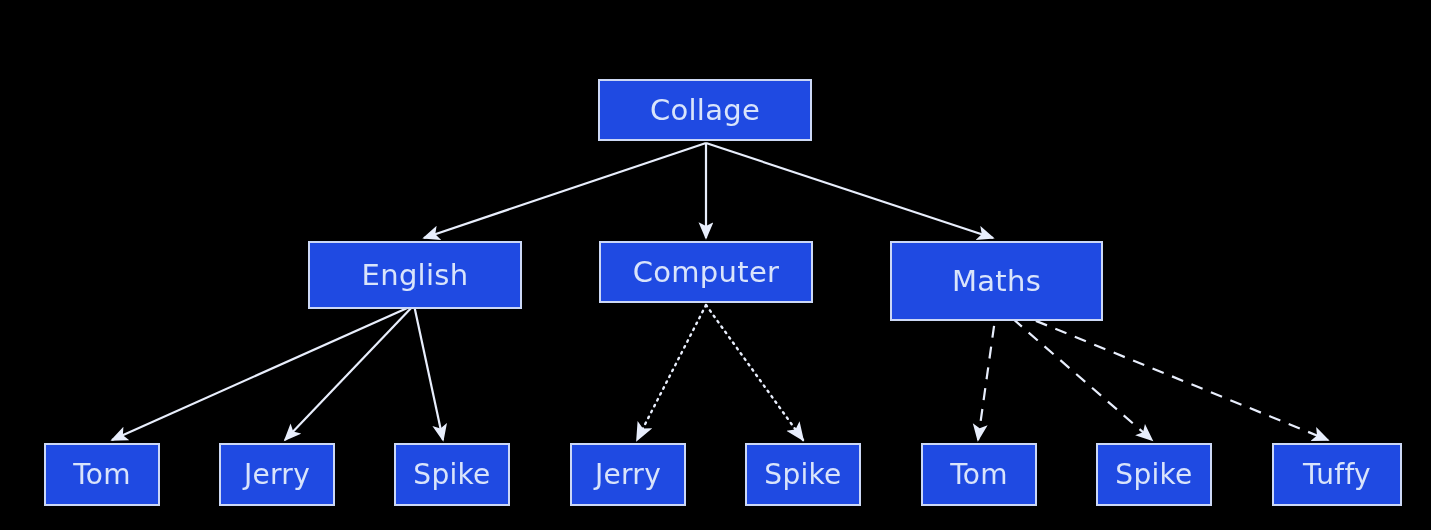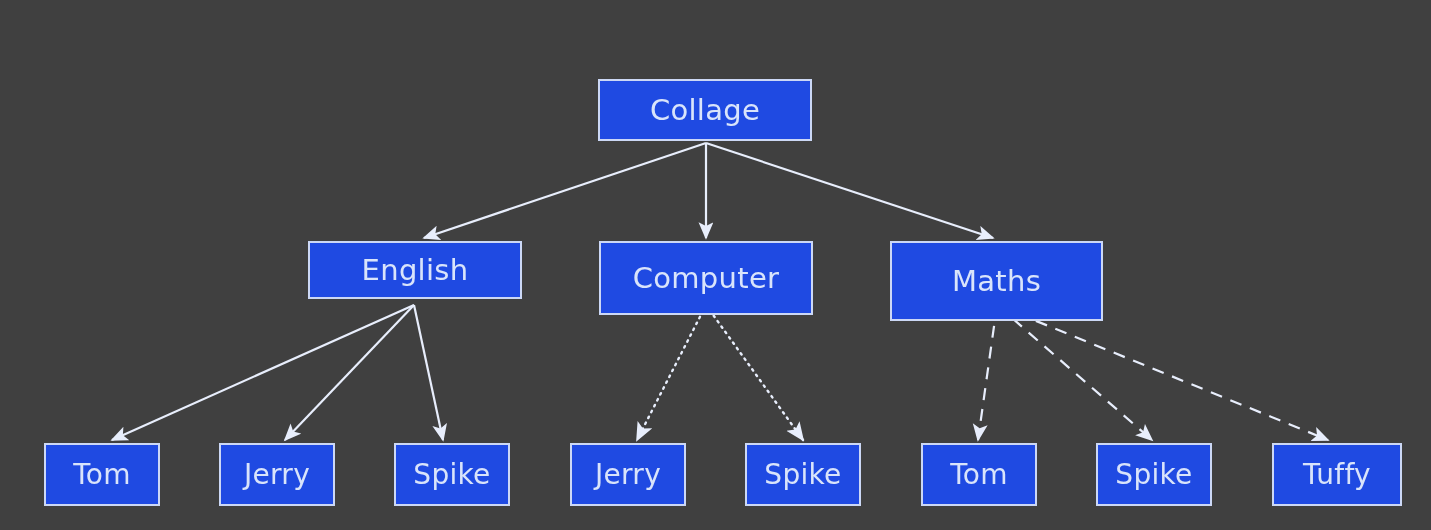--- a/index.html
+++ b/index.html
@@ -5,21 +5,21 @@
 <style>
   html, body {
     margin: 0;
     padding: 0;
     background: #1f4ae2;
   }
   #canvas {
     position: relative;
     width: 1431px;
     height: 530px;
-    background: #404040;
+    background: #000000;
     overflow: hidden;
     font-family: "DejaVu Sans", "Liberation Sans", sans-serif;
   }
   #edges {
     position: absolute;
     left: 0;
     top: 0;
     width: 1431px;
     height: 530px;
   }
@@ -74,24 +74,24 @@
         <line x1="997" y1="305" x2="978" y2="440" stroke="#e8eefc" stroke-width="2.2" stroke-linecap="butt" stroke-dasharray="12,9" marker-end="url(#arrow)"></line>
         <line x1="997" y1="305" x2="1152" y2="440" stroke="#e8eefc" stroke-width="2.2" stroke-linecap="butt" stroke-dasharray="12,9" marker-end="url(#arrow)"></line>
         <line x1="997" y1="305" x2="1328" y2="440" stroke="#e8eefc" stroke-width="2.2" stroke-linecap="butt" stroke-dasharray="12,9" marker-end="url(#arrow)"></line>
       </g>
   </svg>
 
   <div id="node-layer">
       <div class="node" style="left: 598px; top: 79px; width: 214px; height: 62px;">
         <span>Collage</span>
       </div>
-      <div class="node" style="left: 308px; top: 241px; width: 214px; height: 58px;">
+      <div class="node" style="left: 308px; top: 241px; width: 214px; height: 68px;">
         <span>English</span>
       </div>
-      <div class="node" style="left: 599px; top: 241px; width: 214px; height: 74px;">
+      <div class="node" style="left: 599px; top: 241px; width: 214px; height: 62px;">
         <span>Computer</span>
       </div>
       <div class="node" style="left: 890px; top: 241px; width: 213px; height: 80px;">
         <span>Maths</span>
       </div>
       <div class="node leaf" style="left: 44px; top: 443px; width: 116px; height: 63px;">
         <span>Tom</span>
       </div>
       <div class="node leaf" style="left: 219px; top: 443px; width: 116px; height: 63px;">
         <span>Jerry</span>

